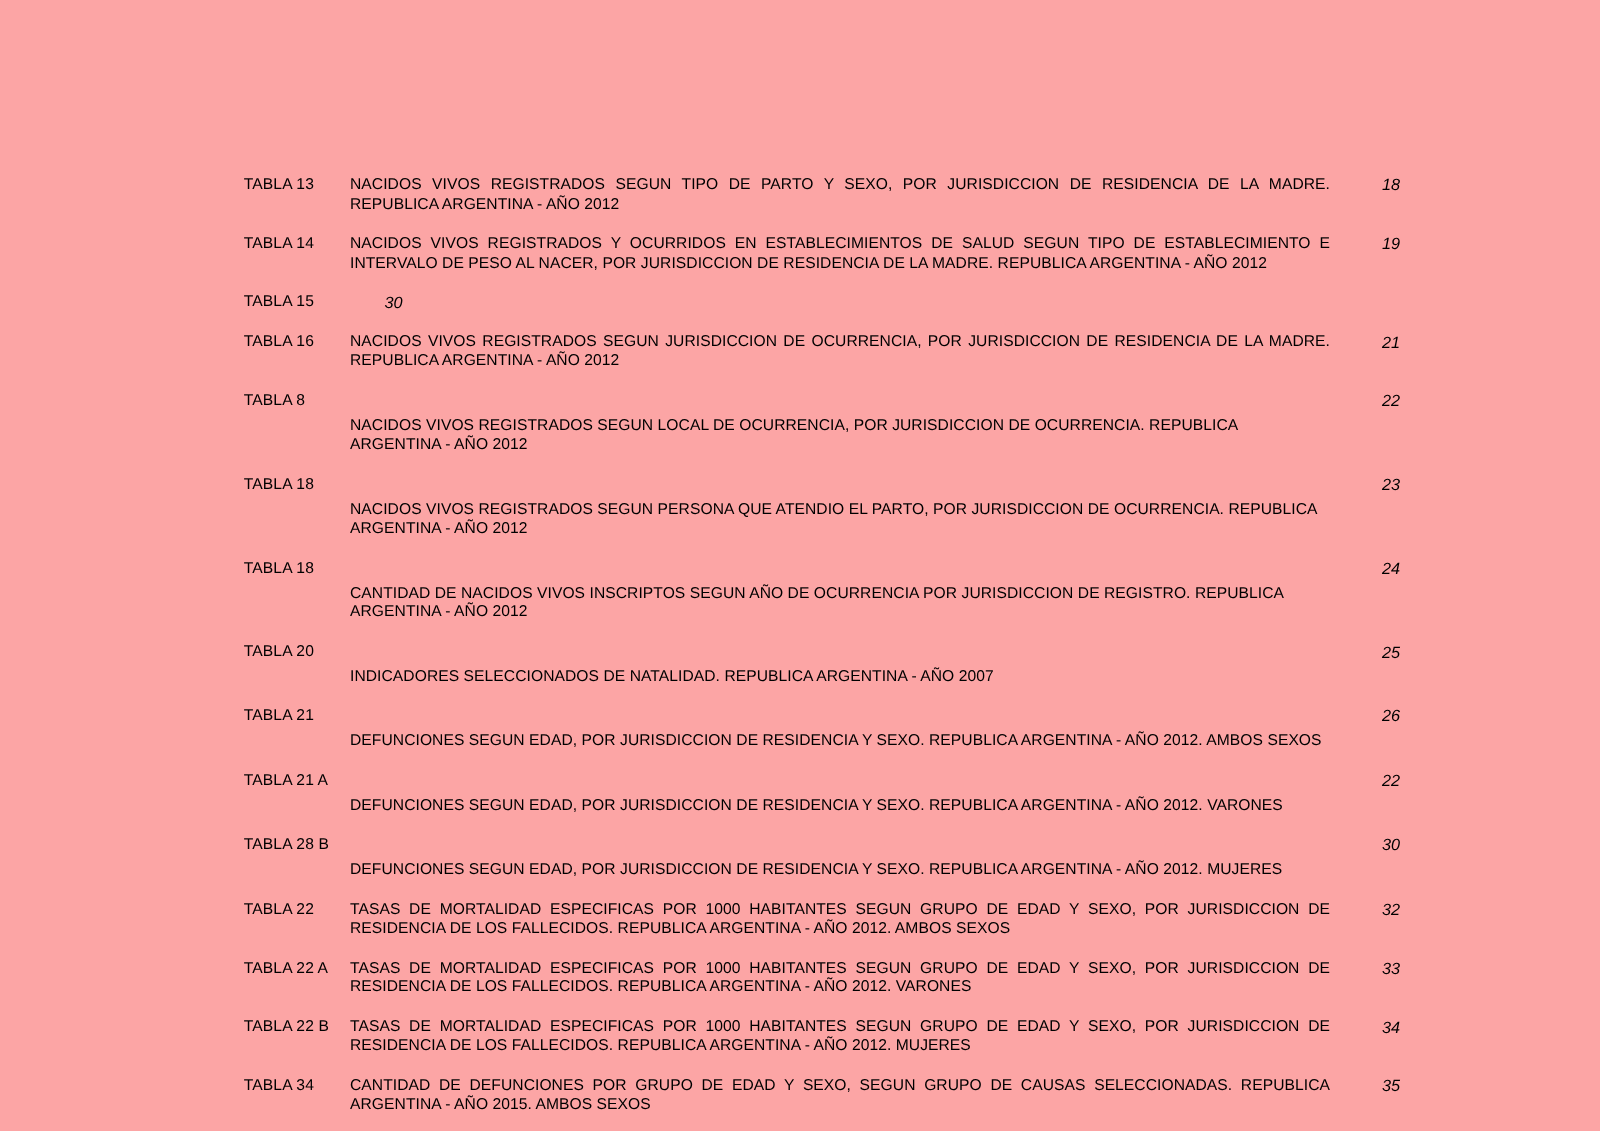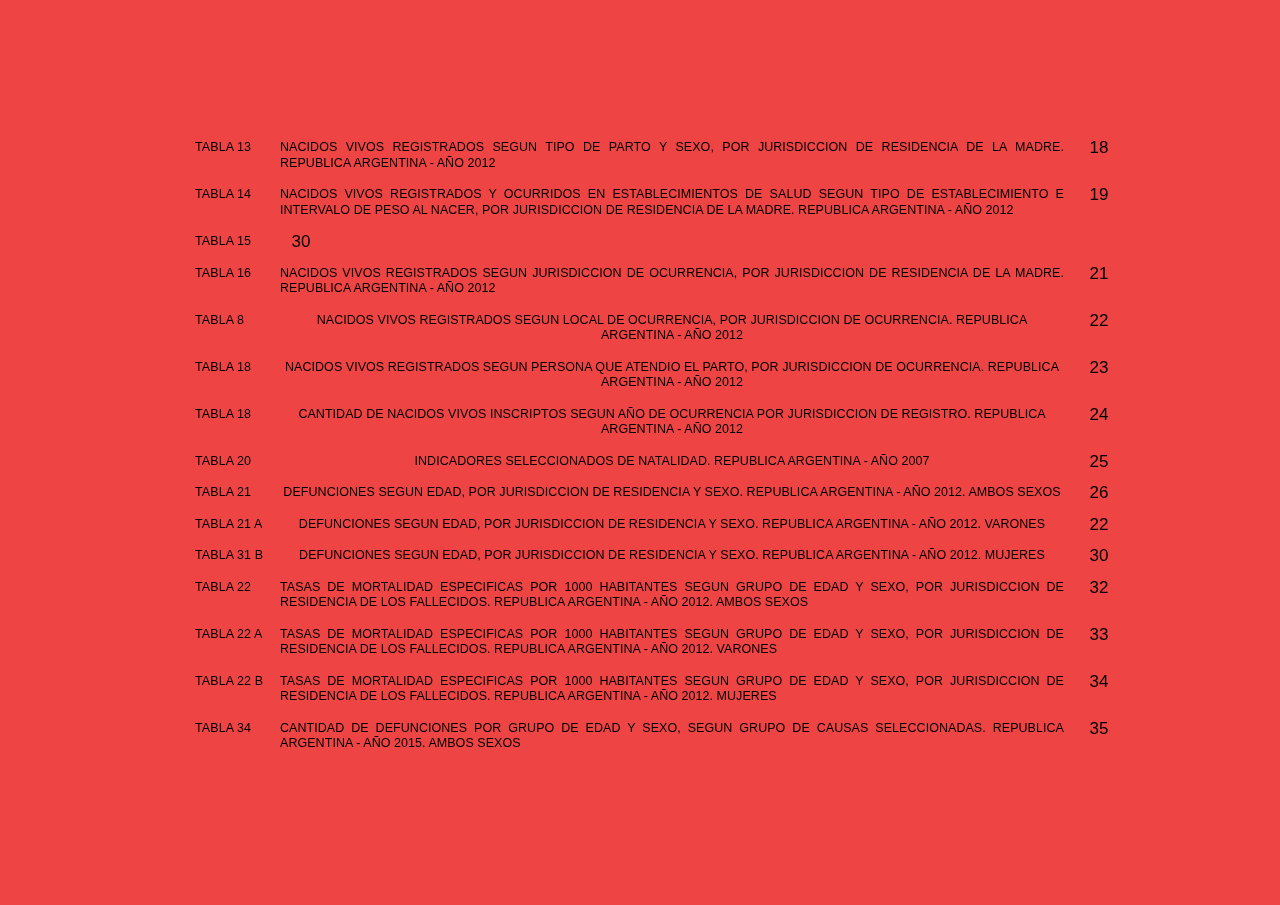--- a/index.html
+++ b/index.html
@@ -11,21 +11,21 @@
     width: 1280px;
     height: 905px;
     font-family: "Liberation Sans", sans-serif;
     color: #000000;
     overflow: hidden;
   }
   .page {
     position: relative;
     width: 1280px;
     height: 905px;
-    background: #ef4444;
+    background: #fca5a5;
   }
   .toc {
     position: absolute;
     left: 195px;
     top: 140px;
     width: 925px;
   }
   .toc-row {
     display: flex;
     align-items: flex-start;
@@ -41,27 +41,29 @@
   .toc-title {
     flex: 1 1 auto;
     font-size: 12.5px;
     line-height: 15.5px;
     text-align: justify;
     text-justify: inter-word;
     padding-right: 14px;
     letter-spacing: 0.05px;
   }
   .toc-title.nojust {
-    text-align: center;
+    text-align: left;
+    margin-top: 20px;
   }
   .toc-page {
     flex: 0 0 42px;
-    font-size: 17px;
+    font-size: 13px;
     line-height: 15.5px;
-    text-align: center;
+    text-align: right;
+    font-style: italic;
   }
 </style>
 </head>
 <body>
 
 <div class="page">
   <div class="toc" id="toc">
       <div class="toc-row">
         <div class="toc-label">TABLA 13</div>
         <div class="toc-title">NACIDOS VIVOS REGISTRADOS SEGUN TIPO DE PARTO Y SEXO, POR JURISDICCION DE RESIDENCIA DE LA MADRE.  REPUBLICA ARGENTINA - AÑO 2012</div>
@@ -105,21 +107,21 @@
         <div class="toc-label">TABLA 21</div>
         <div class="toc-title nojust">DEFUNCIONES SEGUN EDAD, POR JURISDICCION DE RESIDENCIA Y SEXO. REPUBLICA ARGENTINA - AÑO 2012.  AMBOS SEXOS</div>
         <div class="toc-page">26</div>
       </div>
       <div class="toc-row">
         <div class="toc-label">TABLA 21 A</div>
         <div class="toc-title nojust">DEFUNCIONES SEGUN EDAD, POR JURISDICCION DE RESIDENCIA Y SEXO.  REPUBLICA ARGENTINA - AÑO 2012.  VARONES</div>
         <div class="toc-page">22</div>
       </div>
       <div class="toc-row">
-        <div class="toc-label">TABLA 31 B</div>
+        <div class="toc-label">TABLA 28 B</div>
         <div class="toc-title nojust">DEFUNCIONES SEGUN EDAD, POR JURISDICCION DE RESIDENCIA Y SEXO.  REPUBLICA ARGENTINA - AÑO 2012.  MUJERES</div>
         <div class="toc-page">30</div>
       </div>
       <div class="toc-row">
         <div class="toc-label">TABLA 22</div>
         <div class="toc-title">TASAS DE MORTALIDAD ESPECIFICAS POR 1000 HABITANTES SEGUN GRUPO DE EDAD  Y SEXO, POR JURISDICCION DE RESIDENCIA DE LOS FALLECIDOS.  REPUBLICA ARGENTINA - AÑO 2012.  AMBOS SEXOS</div>
         <div class="toc-page">32</div>
       </div>
       <div class="toc-row">
         <div class="toc-label">TABLA 22 A</div>

